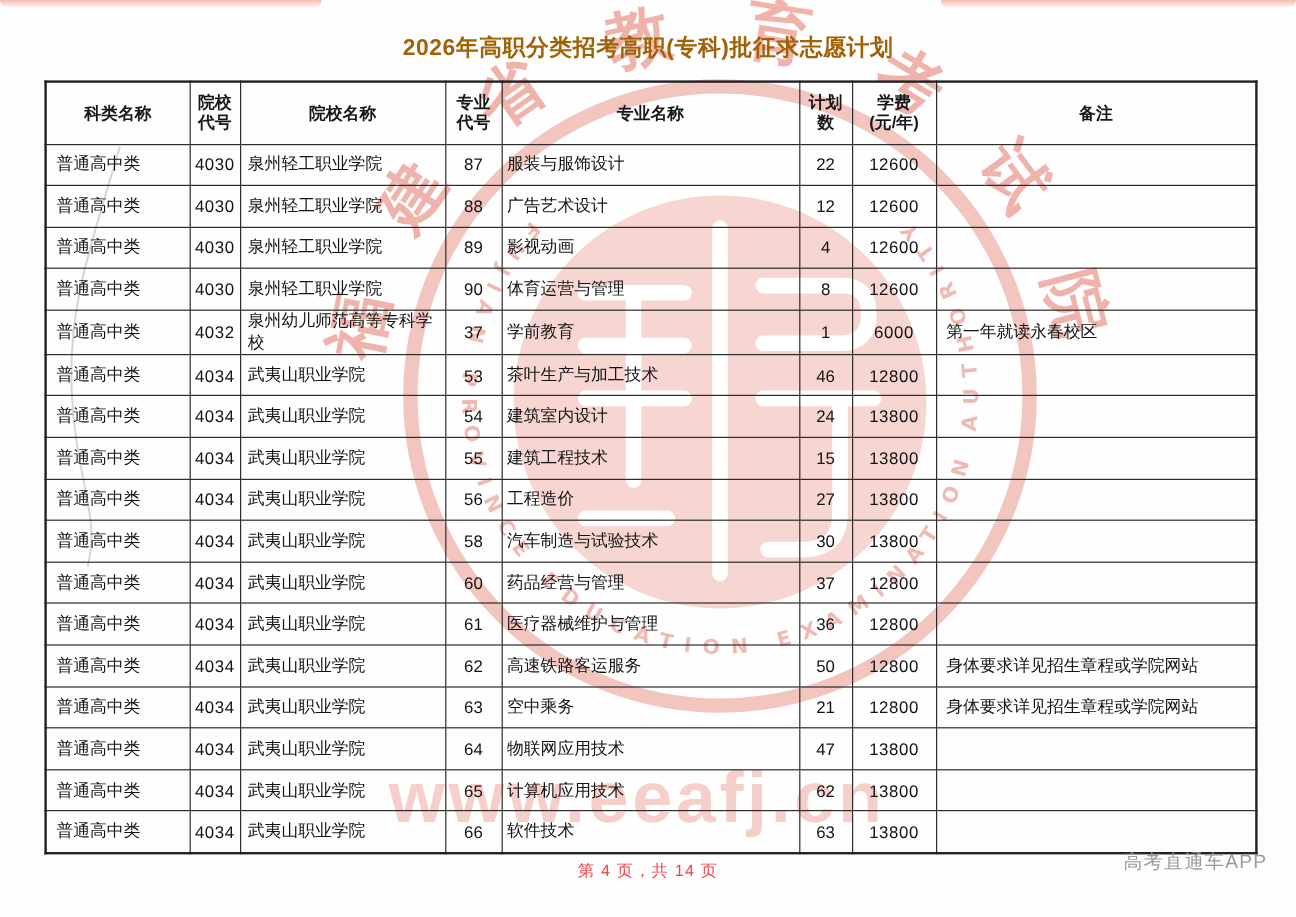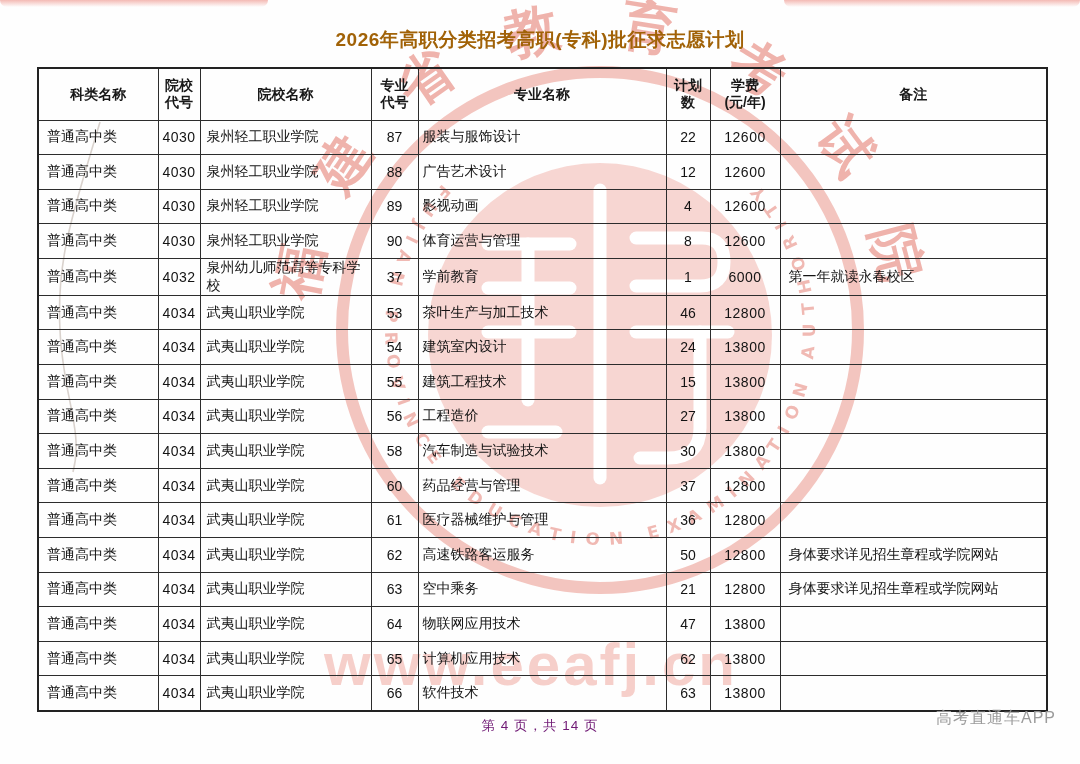--- a/index.html
+++ b/index.html
@@ -55,21 +55,21 @@
   td.c-code       { text-align:center; letter-spacing:0.5px; }
   td.c-college    { text-align:left; padding-left:6px; }
   td.c-majorcode  { text-align:center; }
   td.c-major      { text-align:left; padding-left:4px; }
   td.c-plan       { text-align:center; }
   td.c-tuition    { text-align:center; letter-spacing:0.5px; }
   td.c-remark     { text-align:left; padding-left:8px; font-size:13.5px; }
 
   .page-info {
     position:absolute; left:0; top:717px; width:1080px;
-    text-align:center; font-size:13.5px; color:#701a75; letter-spacing:1px;
+    text-align:center; font-size:13.5px; color:#ef4444; letter-spacing:1px;
   }
   .app-label {
     position:absolute; right:24px; top:708px;
     font-size:16px; color:rgba(150,150,150,0.95); letter-spacing:1px; font-weight:500;
     white-space:nowrap;
   }
 </style>
 </head>
 <body>
 

